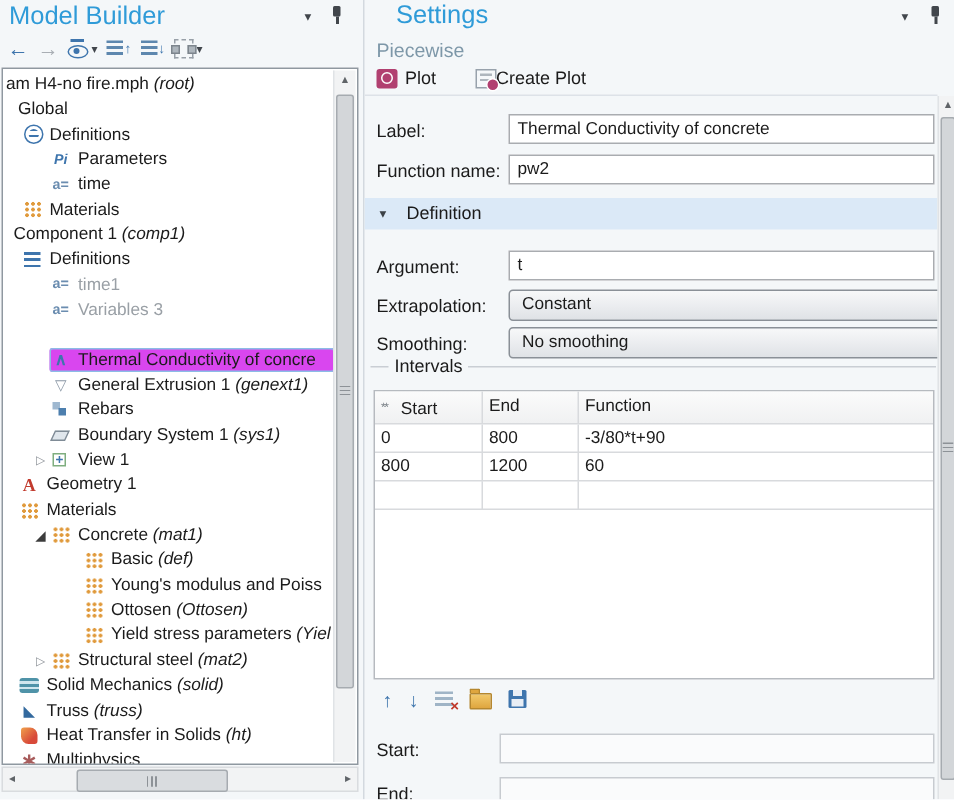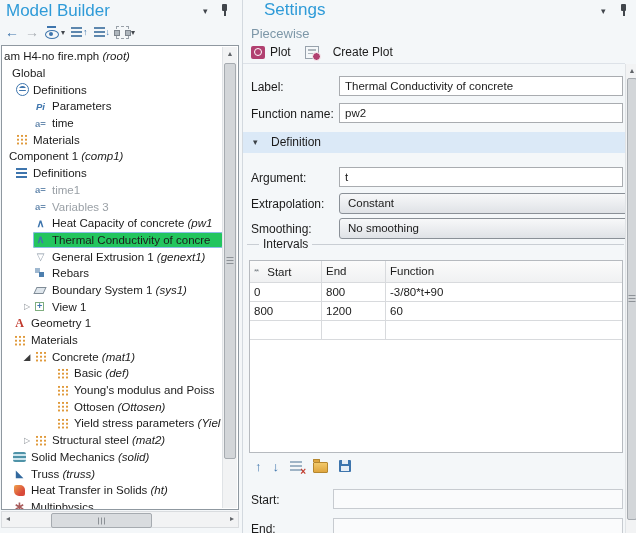--- a/index.html
+++ b/index.html
@@ -31,21 +31,21 @@
   .node-ic::before{content:"";position:absolute;left:-3px;top:3px;width:4px;height:4px;background:#aeb6bd;border:1px solid #7d858d;}
   .node-ic::after{content:"";position:absolute;right:-3px;top:3px;width:4px;height:4px;background:#aeb6bd;border:1px solid #7d858d;}
 
   #tree-box{position:absolute;left:1px;top:45px;width:238px;height:465px;background:#fff;border:1px solid #8f98a0;box-sizing:border-box;overflow:hidden;}
   #tree-rows{position:absolute;left:0;top:2px;right:15px;overflow:hidden;}
   .trow{display:flex;align-items:center;height:16.7px;white-space:nowrap;overflow:hidden;font-size:11.5px;}
   .sp{flex:none;display:inline-block;height:1px;}
   .arr{flex:none;width:12px;text-align:center;font-size:8px;color:#8d9298;}
   .arr.exp{color:#3c3c3c;font-size:9px;}
   .hl{flex:1;display:flex;align-items:center;height:16px;border-radius:2px;overflow:hidden;min-width:0;}
-  .sel .hl{background:#22c55e;box-shadow:inset 0 0 0 1px #8cbce6;}
+  .sel .hl{background:#d946ef;box-shadow:inset 0 0 0 1px #8cbce6;}
   .dis .lbl,.dis em{color:#9aa0a6;}
   .lbl{margin-left:0;}
   .ti{flex:none;display:inline-flex;align-items:center;justify-content:center;width:15px;height:14px;margin-right:4px;}
 
   
   .ti-definitions-global{width:13px;height:13px;border:1.3px solid #3e75ad;border-radius:50%;background:repeating-linear-gradient(rgba(0,0,0,0) 0 2.2px,#3e75ad 2.2px 3.6px);background-clip:content-box;padding:2px;box-sizing:border-box;margin-left:1px;}
   .ti-definitions::before{content:"";width:11px;height:10px;background:repeating-linear-gradient(#3e75ad 0 2px,rgba(0,0,0,0) 2px 4.2px);}
   .ti-parameters::before{content:"Pi";font-size:9.5px;font-weight:bold;font-style:italic;color:#3e75ad;}
   .ti-variable::before{content:"a=";font-size:9.5px;font-weight:bold;color:#6b8db0;}
   .ti-materials::before,.ti-material::before{content:"";width:12px;height:11px;background:radial-gradient(circle,#e09a3c 1.2px,rgba(0,0,0,0) 1.4px);background-size:4px 3.8px;}
@@ -224,25 +224,20 @@
           </div>
           <div class="trow dis">
             <span class="sp" style="width: 31px;"></span>
             <span class="hl">
               <span class="ti ti-variable"></span>
               <span class="lbl">Variables 3</span>
             </span>
           </div>
           <div class="trow">
             <span class="sp" style="width: 31px;"></span>
-            <span class="hl">
-              <span class="ti ti-piecewise"></span>
-              <span class="lbl">Heat Capacity of concrete</span>
-              <em>&nbsp;(pw1</em>
-            </span>
           </div>
           <div class="trow sel">
             <span class="sp" style="width: 31px;"></span>
             <span class="hl">
               <span class="ti ti-piecewise"></span>
               <span class="lbl">Thermal Conductivity of concre</span>
             </span>
           </div>
           <div class="trow">
             <span class="sp" style="width: 31px;"></span>
@@ -391,21 +386,21 @@
     <div id="st-title" class="ptitle">Settings</div>
     <span class="hdr-caret" style="left:358px;">▾</span>
     <span class="pin" style="left:376px;top:4px;"></span>
     <div id="st-subtitle" class="subtitle">Piecewise</div>
 
     <div id="st-toolbar">
       <span style="display:inline-flex;align-items:center;gap:5px;">
         <span class="ic-plot"></span>
         <span class="tb-label">Plot</span>
       </span>
-      <span style="display:inline-flex;align-items:center;gap:14px;margin-left:8px;">
+      <span style="display:inline-flex;align-items:center;gap:0;margin-left:20px;">
         <span class="ic-createplot"></span>
         <span class="tb-label">Create Plot</span>
       </span>
     </div>
     <div id="st-sep"></div>
 
     <span class="flabel" style="top:80px;">Label:</span>
     <div class="tin" style="top:76px;">Thermal Conductivity of concrete</div>
 
     <span class="flabel" style="top:107px;">Function name:</span>

